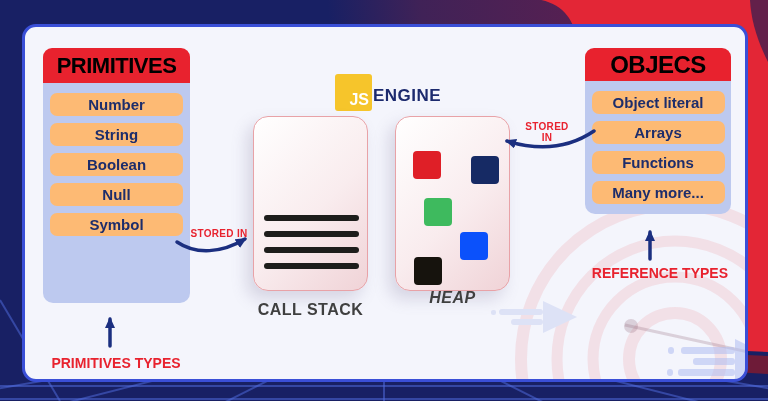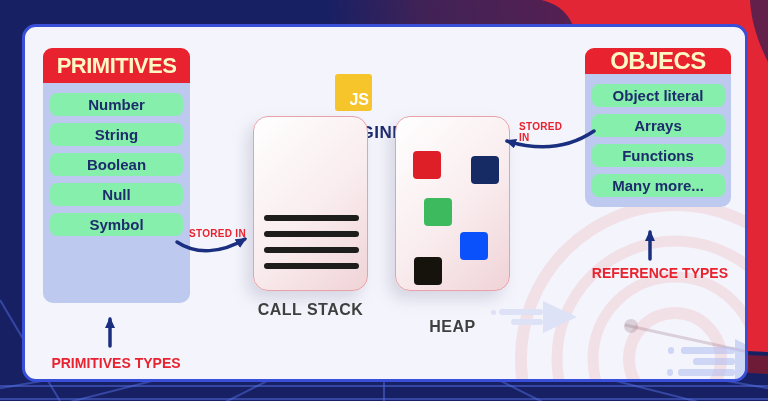--- a/index.html
+++ b/index.html
@@ -36,41 +36,41 @@
     background:var(--card-bg);
     border:3px solid var(--card-border);
     border-radius:14px;
     overflow:hidden;
     z-index:4;
   }
   
   .watermark{pointer-events:none;}
   
   .type-header{
-    background:var(--accent-red);color:#fef9c3;text-align:right;
+    background:var(--accent-red);color:#000000;text-align:right;
     border-radius:9px 9px 0 0;
     font-size:22px;letter-spacing:-0.5px;
     display:flex;align-items:center;justify-content:center;
   }
   .type-container{
     background:var(--container-blue);
     border-radius:0 0 10px 10px;
     padding-top:10px;
   }
   .pill{
     width:133px;height:23px;margin:0 auto 7px auto;
-    background:#86efac;border-radius:7px;
+    background:#fdba74;border-radius:7px;
     color:var(--navy-text);font-size:15px;
     display:flex;align-items:center;justify-content:center;
   }
   .caption{
     color:var(--accent-red);font-size:14px;text-align:center;letter-spacing:0;
   }
   
-  #engine-title{left:310px;top:47px;display:flex;align-items:flex-start;flex-direction:column;}
+  #engine-title{left:310px;top:47px;display:flex;align-items:flex-start;}
   #js-logo{
     width:37px;height:37px;background:var(--logo-yellow);border-radius:3px;
     display:flex;align-items:flex-end;justify-content:flex-end;
     color:#fff;font-size:16px;padding:0 3px 2px 0;
   }
   #engine-label{
     color:#1c2a6e;font-size:17px;letter-spacing:0.5px;margin-left:1px;margin-top:12px;
   }
   
   .mem-panel{
@@ -79,21 +79,21 @@
     border:1px solid #e8a2a7;
     box-shadow:-6px 8px 16px rgba(110,100,140,0.22);
   }
   .stack-bars{position:absolute;left:10px;top:98px;width:95px;}
   .stack-bar{width:95px;height:6px;background:#1d1d1b;border-radius:3px;margin-bottom:10px;}
   .heap-square{position:absolute;width:28px;height:28px;border-radius:4px;}
   .mem-label{
     position:absolute;color:var(--label-gray);font-size:16px;letter-spacing:0.5px;text-align:center;
   }
   .stored-in{
-    position:absolute;color:var(--accent-red);font-size:10px;letter-spacing:0.3px;text-align:left;
+    position:absolute;color:var(--accent-red);font-size:10px;letter-spacing:0.3px;text-align:center;
   }
   #arrow-overlay{position:absolute;left:0;top:0;z-index:6;pointer-events:none;}
 </style>
 </head>
 <body>
 
 <svg id="bg-grid" width="768" height="401">
   <g stroke="rgba(82,110,225,0.5)" stroke-width="2" fill="none">
     <line x1="0" y1="386" x2="768" y2="386"></line>
     <line x1="0" y1="399" x2="768" y2="399"></line>
@@ -183,24 +183,24 @@
   <div class="mem-label" style="left:228px;top:274px;width:115px;">CALL STACK</div>
 
   <div class="mem-panel" style="left:370px;top:89px;">
 
   <div class="heap-square" style="left: 17px; top: 34px; background: rgb(223, 31, 39);"></div>
       <div class="heap-square" style="left: 75px; top: 39px; background: rgb(22, 42, 100);"></div>
       <div class="heap-square" style="left: 28px; top: 81px; background: rgb(62, 186, 94);"></div>
       <div class="heap-square" style="left: 64px; top: 115px; background: rgb(11, 81, 251);"></div>
       <div class="heap-square" style="left: 18px; top: 140px; background: rgb(22, 19, 13);"></div>
     </div>
-  <div class="mem-label" style="left:370px;top:291px;width:115px;">HEAP</div>
+  <div class="mem-label" style="left:370px;top:262px;width:115px;font-style:italic;">HEAP</div>
 
   <div class="abs" style="left:560px;top:21px;width:146px;">
-    <div class="type-header" style="height:26px;font-size:24px;">OBJECS</div>
+    <div class="type-header" style="height:33px;font-size:24px;">OBJECS</div>
     <div class="type-container" style="height:133px;">
 
     <div class="pill">Object literal</div>
         <div class="pill">Arrays</div>
         <div class="pill">Functions</div>
         <div class="pill">Many more...</div>
       </div>
   </div>
   <div class="caption abs" style="left:553px;top:238px;width:150px;text-align:right;">REFERENCE TYPES</div>
 

